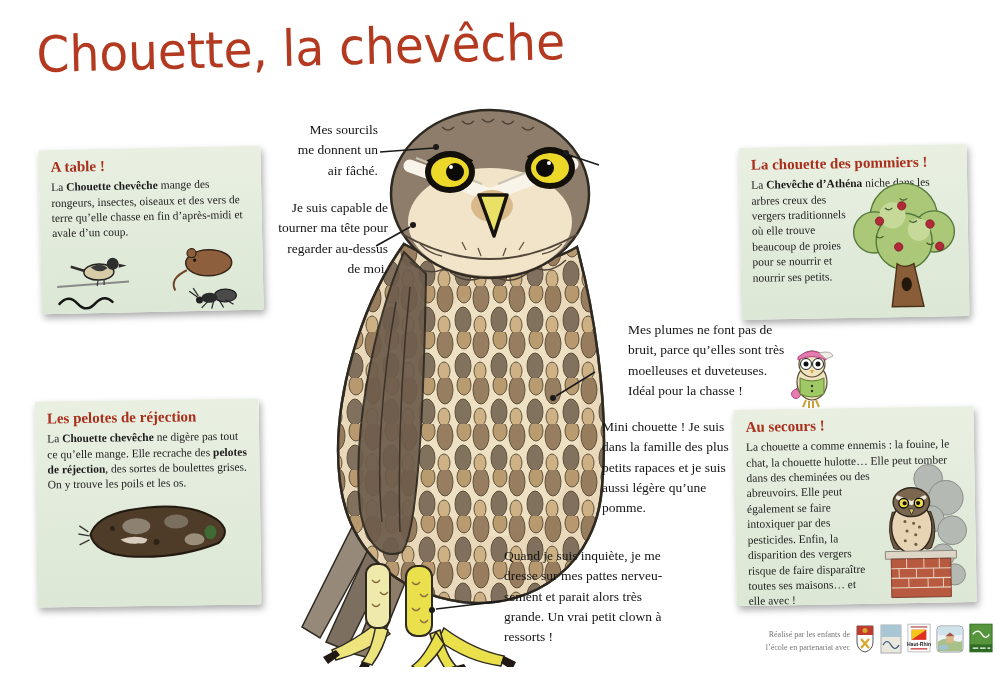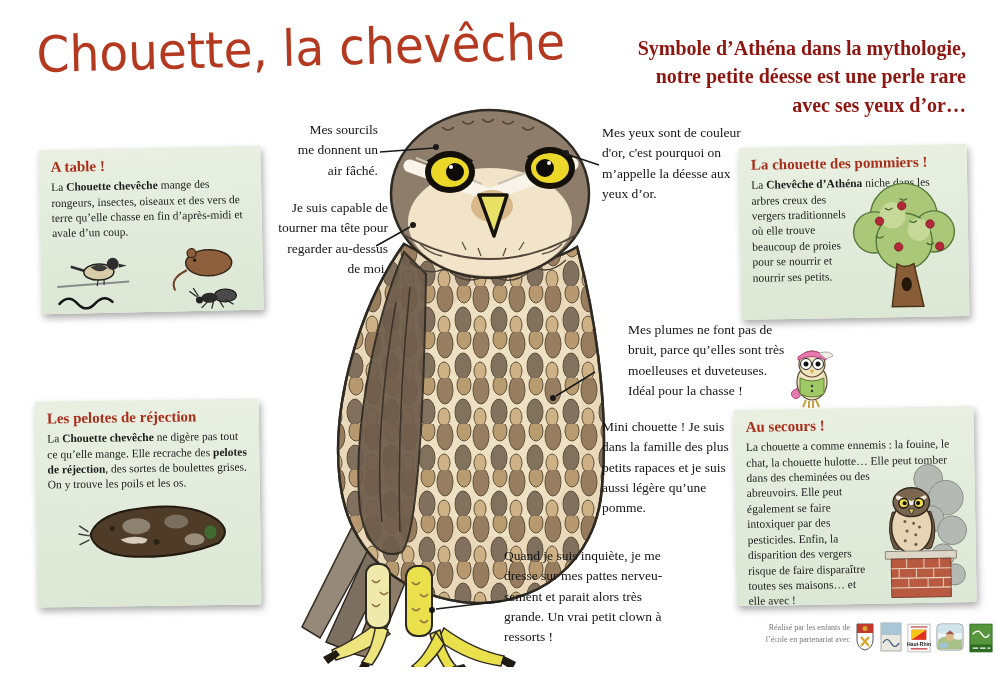--- a/index.html
+++ b/index.html
@@ -23,33 +23,30 @@
   #panel-au-secours{left:735px;top:408px;width:240px;height:196px;transform:rotate(-1deg);}
   .narrow{width:98px;}
   #panel-au-secours .narrow{width:122px;}
   .panel-art{position:absolute;}
   
   .callout{position:absolute;font-size:13.5px;line-height:1.5;color:#141414;white-space:pre-line;}
   .co-right{text-align:right;}
   
   #pointer-lines{position:absolute;left:0;top:0;pointer-events:none;}
   
-  .credit-row{position:absolute;left:758px;top:622px;display:flex;align-items:flex-start;gap:5px;}
+  .credit-row{position:absolute;left:758px;top:622px;display:flex;align-items:flex-end;gap:5px;}
   .credit-text{width:92px;font-size:8px;line-height:1.55;color:#777;text-align:right;white-space:pre-line;}
   .logo{display:block;}
 </style>
 </head>
 <body>
 
 <div class="poster">
 
   <h1 class="title">Chouette, la chevêche</h1>
-  <div class="subtitle">Symbole d’Athéna dans la mythologie,
-notre petite déesse est une perle rare
-avec ses yeux d’or…</div>
 
   <section class="note" id="panel-a-table">
     <h2>A table !</h2>
     <p class="body"><span>La </span><b>Chouette chevêche</b><span> mange des rongeurs, insectes, oiseaux et des vers de terre qu’elle chasse en fin d’après-midi et avale d’un coup.</span></p>
     <svg class="logo" width="196" height="66" viewBox="0 0 196 66" style="margin-top:4px">
       <g>
         <path d="M4,41 L76,37" stroke="#8a8a8a" stroke-width="2" fill="none"></path>
         <path d="M18,21 L36,27" stroke="#2e2e2e" stroke-width="2.5"></path>
         <ellipse cx="46" cy="27" rx="15" ry="8" fill="#d7cba8" stroke="#222" stroke-width="1.5"></ellipse>
         <path d="M38,22 q10,-5 17,1 q-9,7 -17,-1 Z" fill="#3a3a3a"></path>
@@ -241,24 +238,20 @@
     </g>
   </svg>
 
   <div class="callout co-right" style="right:612px;top:198px;width:160px">Je suis capable de
 tourner ma tête pour
 regarder  au-dessus
 de moi.</div>
   <div class="callout co-right" style="right:622px;top:120px;width:120px">Mes sourcils
 me donnent un
 air fâché.</div>
-  <div class="callout" style="left:602px;top:123px;width:185px">Mes yeux sont de couleur
-d'or, c'est pourquoi on
-m’appelle la déesse aux
-yeux d’or.</div>
   <div class="callout" style="left:628px;top:320px;width:210px">Mes plumes ne font pas de
 bruit, parce qu’elles sont très
 moelleuses et duveteuses.
 Idéal pour la chasse !</div>
   <div class="callout" style="left:602px;top:417px;width:165px">Mini chouette ! Je suis
 dans la famille des plus
 petits rapaces et je suis
 aussi légère qu’une
 pomme.</div>
   <div class="callout" style="left:504px;top:546px;width:200px">Quand je suis inquiète, je me

